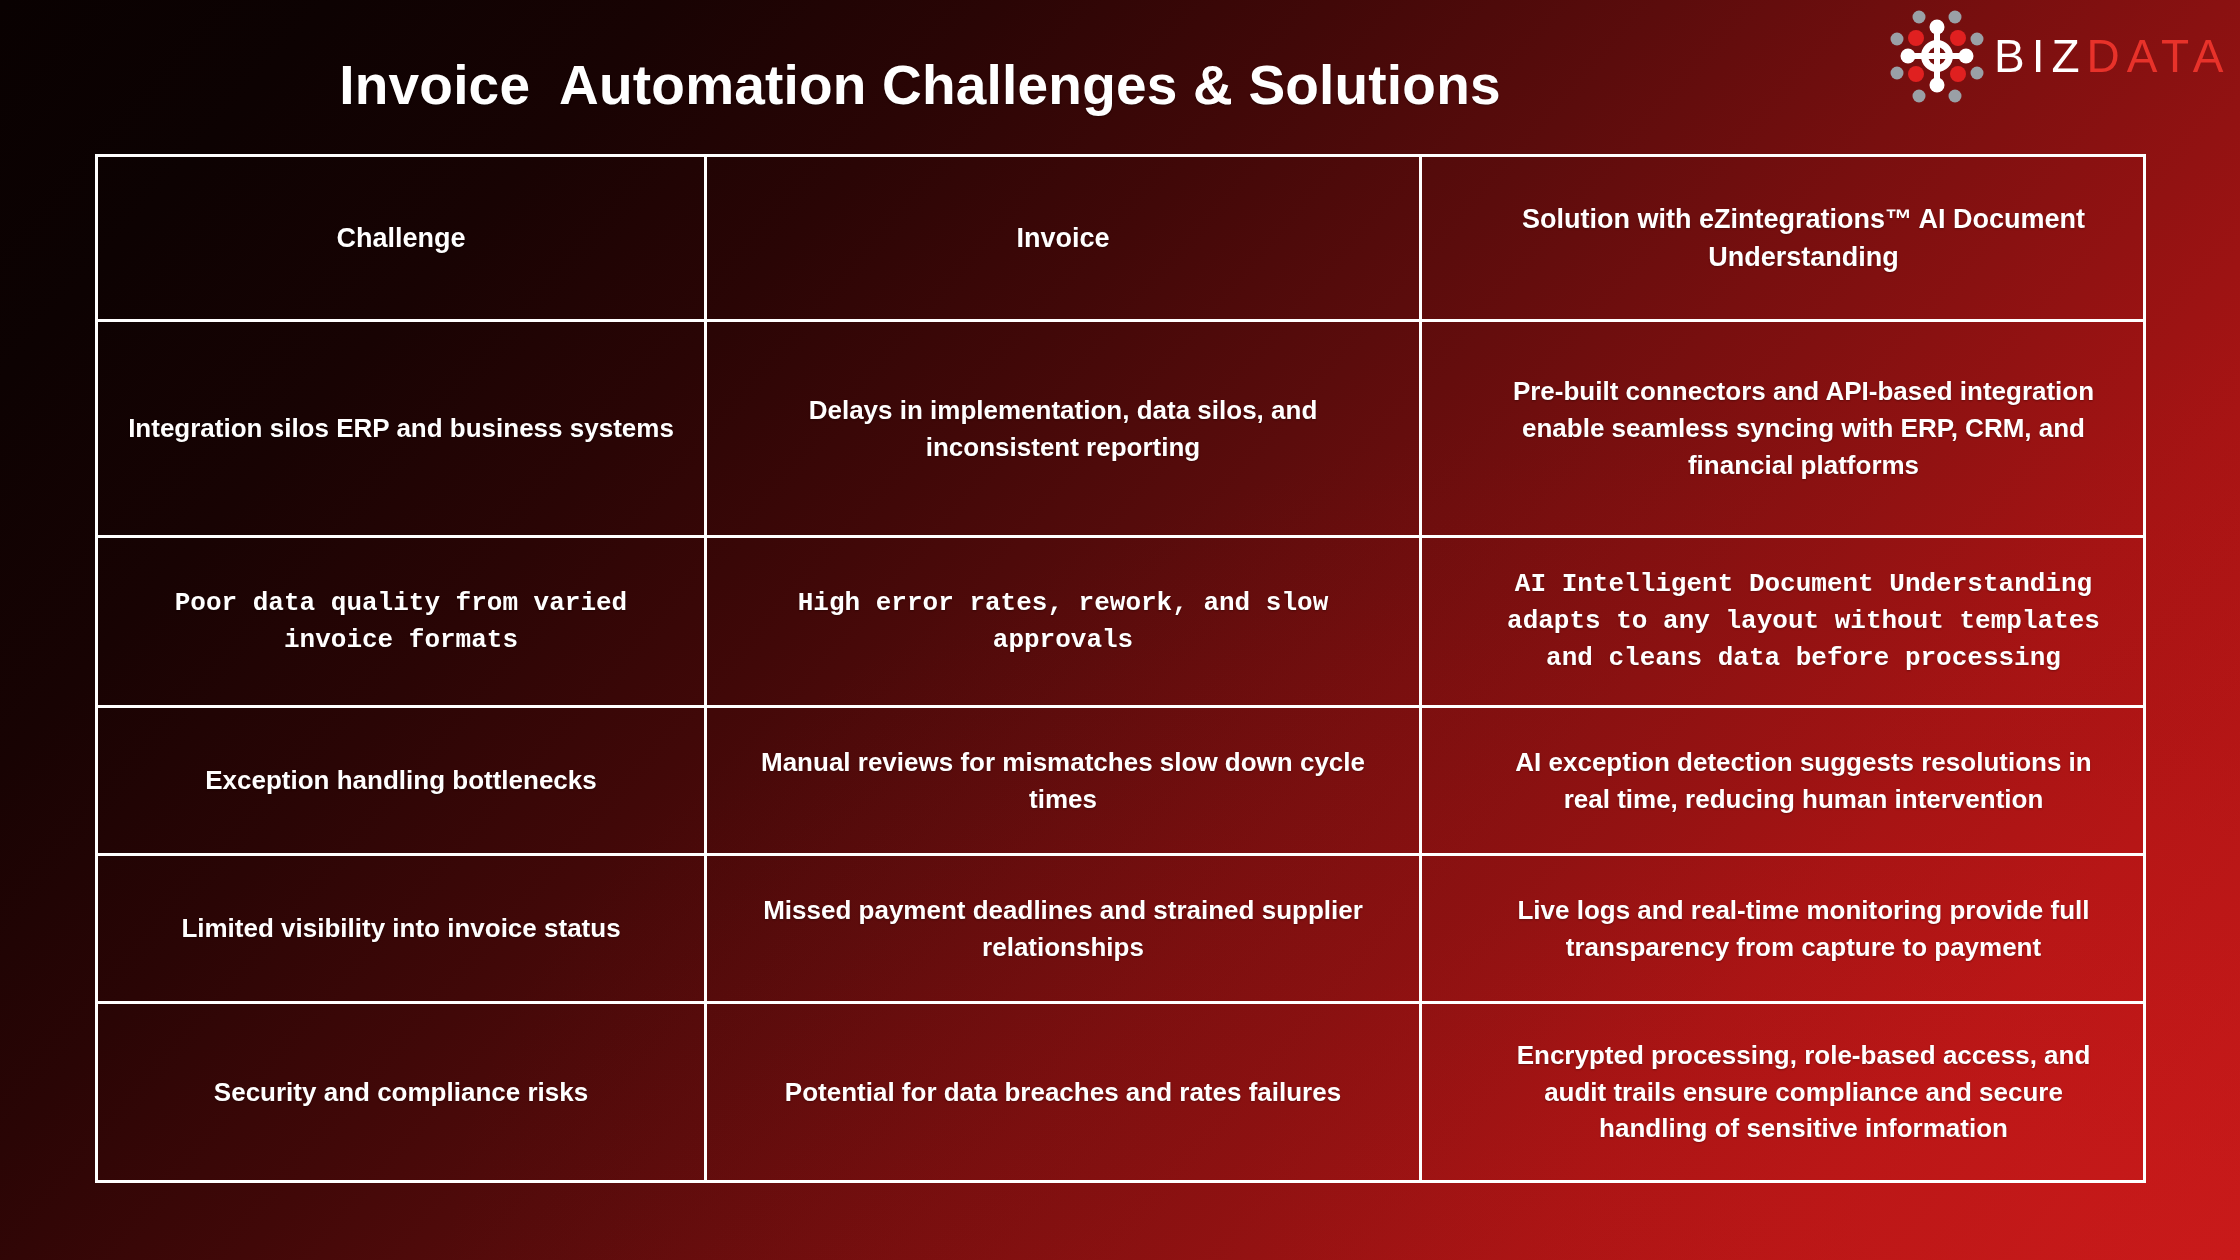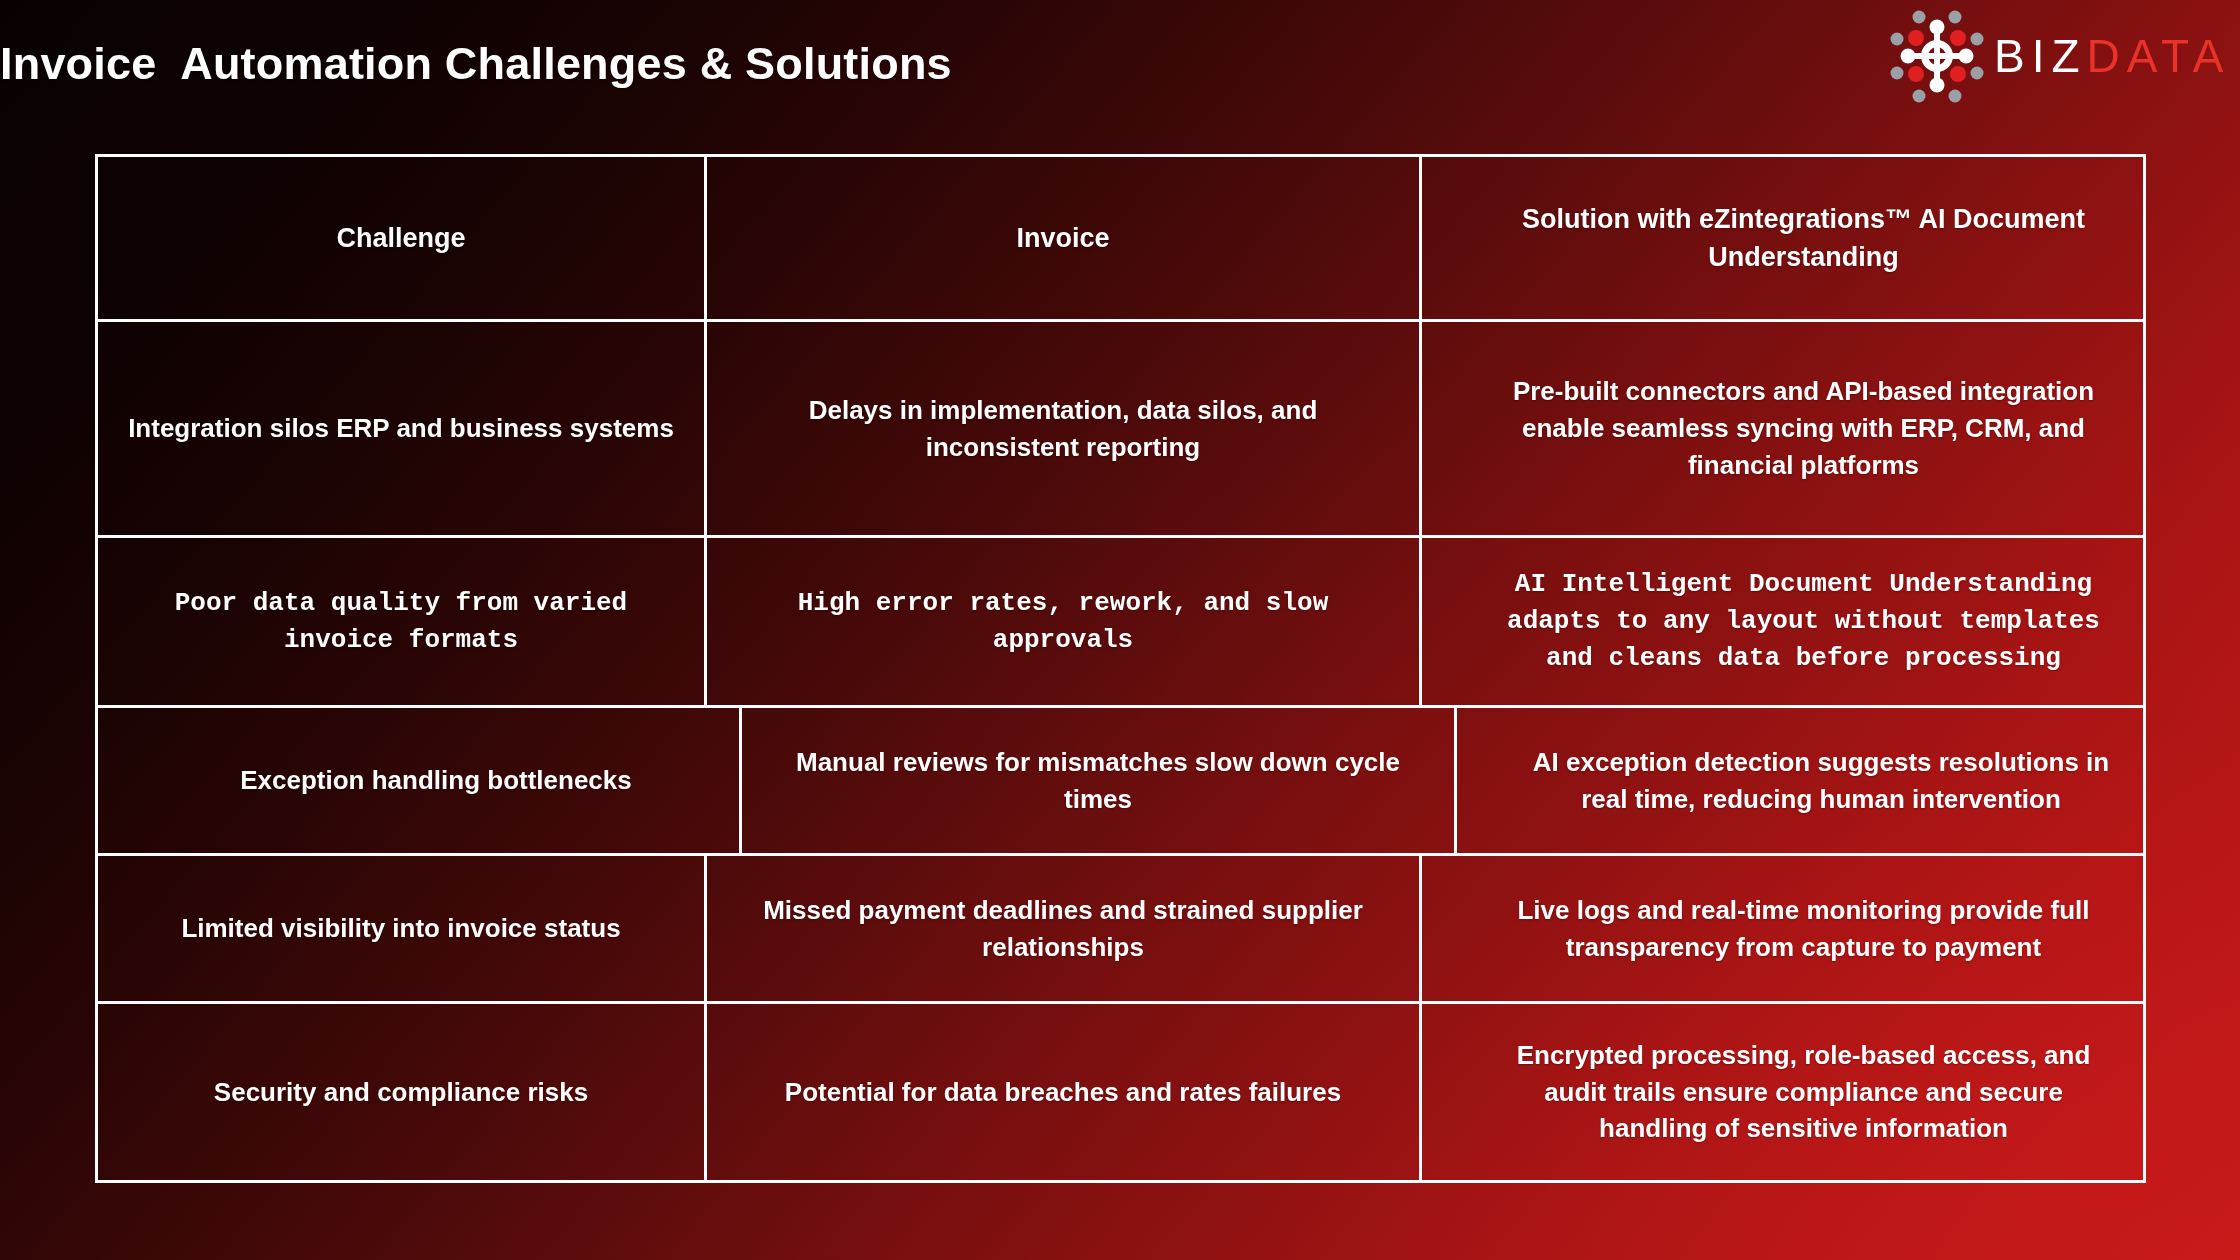--- a/index.html
+++ b/index.html
@@ -76,25 +76,26 @@
     line-height: 1;
     white-space: nowrap;
     font-family: "Liberation Sans", sans-serif;
   }
   #logo-biz  { color: #ffffff; }
   #logo-data { color: #e8322a; }
 
   
   #title {
     position: absolute;
-    top: 38px;
+    top: 54px;
     left: 0;
     width: 1840px;
+    text-align: center;
     color: #ffffff;
-    font-size: 45px;
+    font-size: 55px;
     font-weight: 700;
     letter-spacing: 0.2px;
     line-height: 1.15;
     white-space: pre;
     z-index: 3;
     text-shadow: 0 1px 2px rgba(0,0,0,0.35);
   }
 
   
   #table {
@@ -136,21 +137,21 @@
   .col-1 { flex: 0 0 715px; }
   .col-2 { flex: 1 1 auto; }
 
   
   .trow.header .tcell { font-size: 27px; }
   .trow.header { height: 165px; }
 
   
   .trow.r1 { height: 216px; }
   .trow.r2 { height: 170px; font-family: Liberation Mono, monospace; }
-  .trow.r3 { height: 148px; padding-left: 35px; }
+  .trow.r3 { height: 148px; }
   .trow.r4 { height: 148px; }
   .trow.r5 { height: 176px; }
 </style>
 </head>
 <body>
 
 <div id="slide">
 
   <div id="logo">
     <svg id="logo-mark" viewBox="0 0 102 96" aria-hidden="true">

